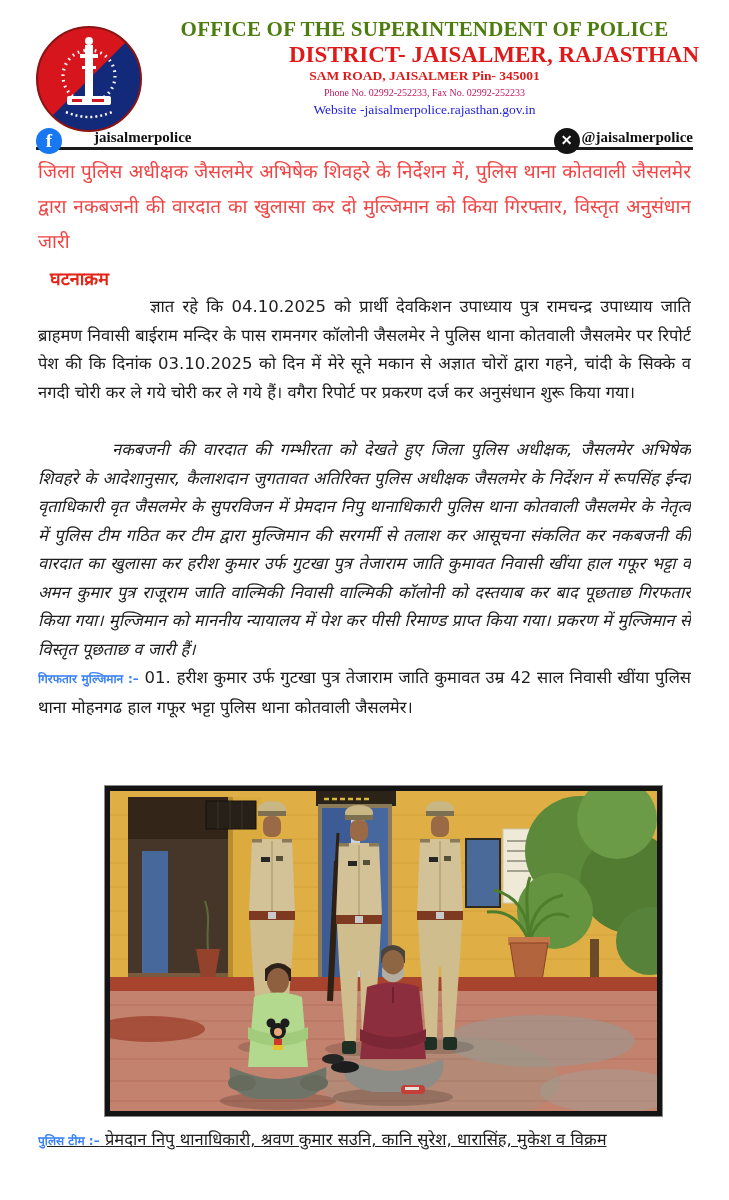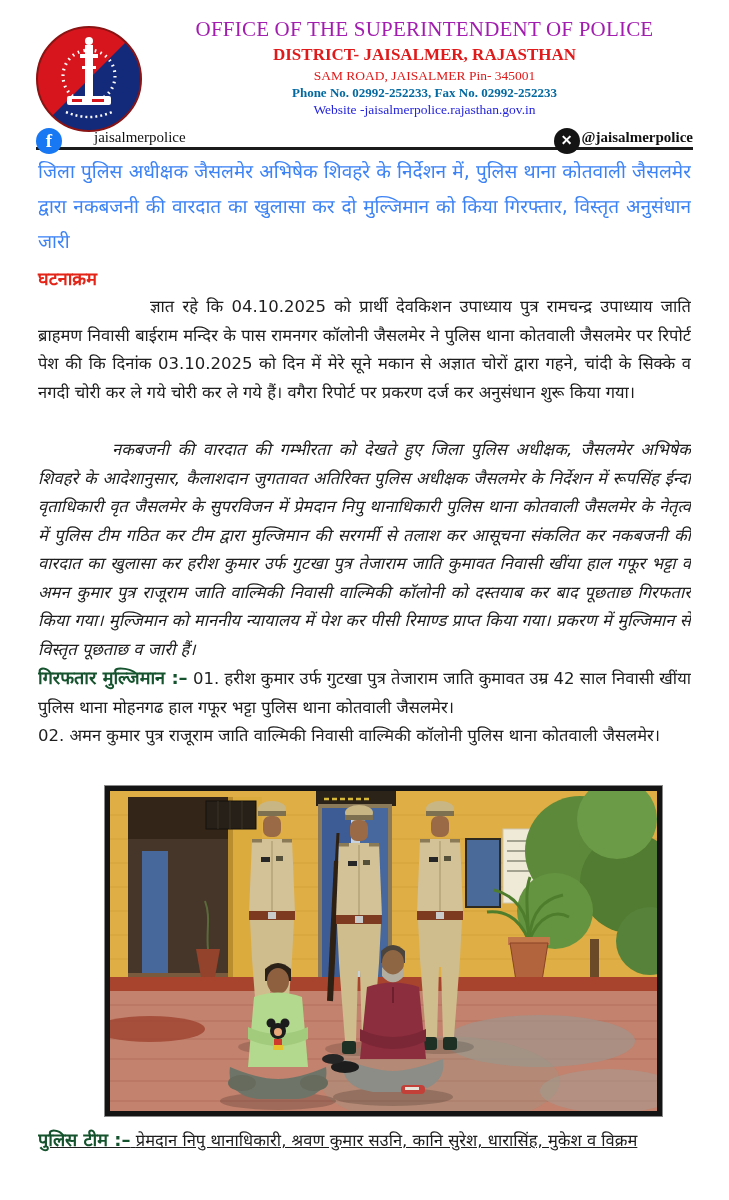--- a/index.html
+++ b/index.html
@@ -3,49 +3,49 @@
 <meta charset="utf-8">
 <style>
   * { margin:0; padding:0; box-sizing:border-box; }
   html,body { width:729px; height:1200px; background:#ffffff; overflow:hidden; }
   body { position:relative; font-family:"Liberation Serif", serif; }
 
   
   .page-header { position:relative; padding-top:16px; }
   .logo { position:absolute; left:36px; top:26px; width:106px; height:106px; }
   .header-text { margin:0 30px 0 150px; text-align:center; }
-  .h-line1 { color:#a21caf; font-weight:normal; font-size:21px; line-height:26px; letter-spacing:.2px; }
-  .h-line2 { color:#e01a1a; font-weight:bold; font-size:17px; line-height:25px; }
-  .h-line3 { color:#e01a1a; font-weight:normal; font-size:13.5px; line-height:17px; }
-  .h-line4 { color:#0369a1; font-weight:bold; font-size:13px; line-height:17px; }
+  .h-line1 { color:#4d7c0f; font-weight:bold; font-size:21px; line-height:26px; letter-spacing:.2px; }
+  .h-line2 { color:#e01a1a; font-weight:bold; font-size:23px; line-height:25px;text-align:right; }
+  .h-line3 { color:#e01a1a; font-weight:bold; font-size:13.5px; line-height:17px; }
+  .h-line4 { color:#be185d; font-weight:normal; font-size:10px; line-height:17px; }
   .h-line5 { color:#2323dd; font-weight:normal; font-size:13.5px; line-height:17px; }
 
   
   .social-row { margin:2px 36px 0 36px; display:flex; align-items:flex-end; border-bottom:3px solid #1b1b1b; padding-bottom:1px; height:30px; }
   .fb-icon { width:26px; height:26px; border-radius:50%; background:#1877f2; color:#fff;
              font-weight:bold; font-size:19px; line-height:26px; text-align:center;
              font-family:"Liberation Serif", serif; margin-bottom:-8px; }
-  .fb-handle { font-weight:normal; font-size:15px; margin-left:32px; color:#111; }
+  .fb-handle { font-weight:bold; font-size:15px; margin-left:32px; color:#111; }
   .social-spacer { flex:1; }
   .x-icon { width:26px; height:26px; border-radius:50%; background:#141414; color:#fff;
             font-weight:bold; font-size:14px; line-height:26px; text-align:center; margin-bottom:-8px; }
   .x-handle { font-weight:bold; font-size:15px; margin-left:2px; color:#111; }
 
   
   .content { padding:0 38px; }
   .devnagari { font-family:"DejaVu Sans", sans-serif; }
-  .headline { color:#3b82f6; font-size:19px; line-height:35px; text-align:justify;
+  .headline { color:#ef4444; font-size:19px; line-height:35px; text-align:justify;
               margin-top:4px; height:105px; overflow:hidden; }
   .sec-heading { color:#e42417; font-size:18px; font-weight:bold; line-height:24px;
-                 margin:8px 0 2px 0; }
+                 margin:8px 0 2px 12px; }
   .para { font-size:16.5px; line-height:28.5px; color:#1d1d1d; text-align:justify; overflow:hidden; }
   .p-incident { height:143px; text-indent:112px; }
   .p-action   { height:228px; text-indent:74px;font-style:italic; }
   .arrested-block { height:114px; overflow:hidden; }
-  .red-label { color:#14532d; font-weight:bold; font-size:18px; }
+  .red-label { color:#3b82f6; font-weight:bold; font-size:12px; }
 
   
   .photo-frame { margin:8px 0 0 67px; width:557px; height:330px; border:5px solid #141414;
                  box-shadow:0 0 0 1px #8a8a8a; background:#000; }
   .photo-frame svg { display:block; width:100%; height:100%; }
 
   .team-line { margin-top:10px; height:30px;text-decoration:underline; }
 </style>
 </head>
 <body>
@@ -90,21 +90,20 @@
 
     <p class="headline devnagari">जिला पुलिस अधीक्षक जैसलमेर अभिषेक शिवहरे के निर्देशन में, पुलिस थाना कोतवाली जैसलमेर द्वारा नकबजनी की वारदात का खुलासा कर दो मुल्जिमान को किया गिरफ्तार, विस्तृत अनुसंधान जारी</p>
 
     <h3 class="sec-heading devnagari">घटनाक्रम</h3>
     <p class="para p-incident devnagari">ज्ञात रहे कि 04.10.2025 को प्रार्थी देवकिशन उपाध्याय पुत्र रामचन्द्र उपाध्याय जाति ब्राहमण निवासी बाईराम मन्दिर के पास रामनगर कॉलोनी जैसलमेर ने पुलिस थाना कोतवाली जैसलमेर पर रिपोर्ट पेश की कि दिनांक 03.10.2025 को दिन में मेरे सूने मकान से अज्ञात चोरों द्वारा गहने, चांदी के सिक्के व नगदी चोरी कर ले गये चोरी कर ले गये हैं। वगैरा रिपोर्ट पर प्रकरण दर्ज कर अनुसंधान शुरू किया गया।</p>
 
     <p class="para p-action devnagari">नकबजनी की वारदात की गम्भीरता को देखते हुए जिला पुलिस अधीक्षक, जैसलमेर अभिषेक शिवहरे के आदेशानुसार, कैलाशदान जुगतावत अतिरिक्त पुलिस अधीक्षक जैसलमेर के निर्देशन में रूपसिंह ईन्दा वृताधिकारी वृत जैसलमेर के सुपरविजन में प्रेमदान निपु थानाधिकारी पुलिस थाना कोतवाली जैसलमेर के नेतृत्व में पुलिस टीम गठित कर टीम द्वारा मुल्जिमान की सरगर्मी से तलाश कर आसूचना संकलित कर नकबजनी की वारदात का खुलासा कर हरीश कुमार उर्फ गुटखा पुत्र तेजाराम जाति कुमावत निवासी खींया हाल गफूर भट्टा व अमन कुमार पुत्र राजूराम जाति वाल्मिकी निवासी वाल्मिकी कॉलोनी को दस्तयाब कर बाद पूछताछ गिरफतार किया गया। मुल्जिमान को माननीय न्यायालय में पेश कर पीसी रिमाण्ड प्राप्त किया गया। प्रकरण में मुल्जिमान से विस्तृत पूछताछ व जारी हैं।</p>
 
     <div class="arrested-block">
       <p class="para devnagari"><span class="red-label">गिरफतार मुल्जिमान :–</span> <span>01. हरीश कुमार उर्फ गुटखा पुत्र तेजाराम जाति कुमावत उम्र 42 साल निवासी खींया पुलिस थाना मोहनगढ हाल गफूर भट्टा पुलिस थाना कोतवाली जैसलमेर।</span></p>
-      <p class="para devnagari">02. अमन कुमार पुत्र राजूराम जाति वाल्मिकी निवासी वाल्मिकी कॉलोनी पुलिस थाना कोतवाली जैसलमेर।</p>
     </div>
 
     <figure class="photo-frame">
       <svg viewBox="0 0 547 320" preserveAspectRatio="none">
 
         <g>
           <rect x="0" y="0" width="547" height="200" fill="#dfae44"></rect>
           <g stroke="#c79a35" stroke-width="1" opacity="0.5">
             <line x1="0" y1="24" x2="547" y2="24"></line>
               <line x1="0" y1="48" x2="547" y2="48"></line>

